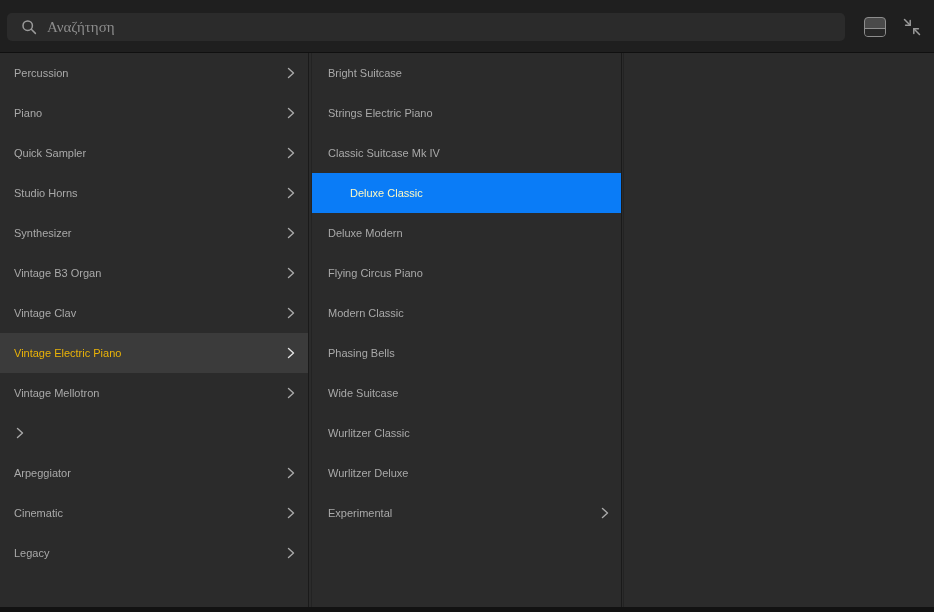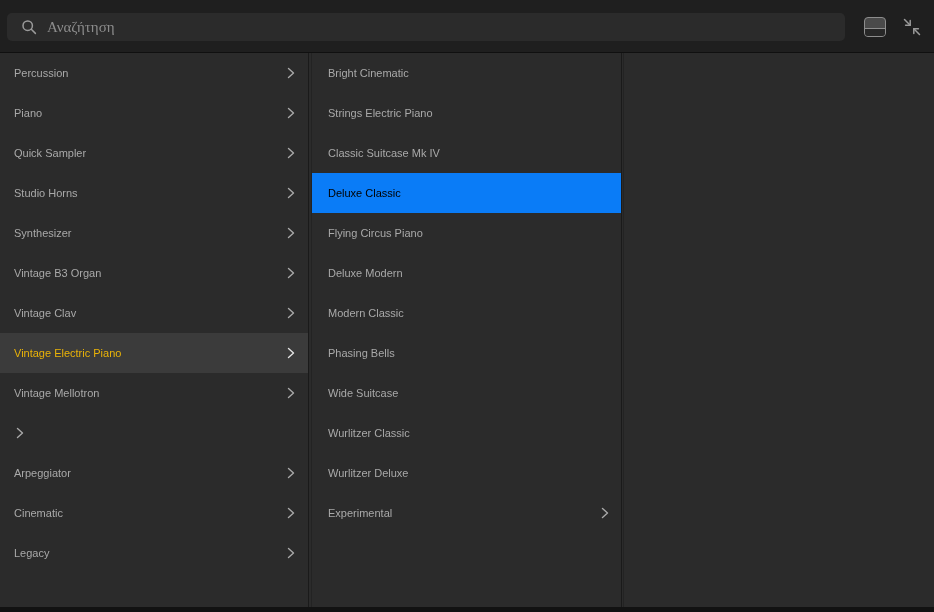--- a/index.html
+++ b/index.html
@@ -155,21 +155,21 @@
 
   .row.selected {
     background: #3b3b3b;
   }
   .row.selected .label { color: #eab308; }
   .row.selected .chev  { color: #e4e4e4; }
 
   .row.active {
     background: #0a7cf7;
   }
-  .row.active .label { color: #000000; }
+  .row.active .label { color: #fef9c3; margin-left: 22px; }
 
   #col-patches .row { padding-left: 16px; }
 </style>
 </head>
 <body>
 
 <div id="app">
 
   <div class="header-right-fill"></div>
   <div class="header">
@@ -270,36 +270,36 @@
       </div>
       <div class="row">
         <span class="label">Legacy</span>
         <svg class="chev" viewBox="0 0 12 14" fill="none" stroke="currentColor" stroke-width="1.4" stroke-linecap="round" stroke-linejoin="round">
           <polyline points="3.5,2.5 8.5,7 3.5,11.5"></polyline>
         </svg>
       </div>
     </div>
   <div class="column" id="col-patches">
       <div class="row">
-        <span class="label">Bright Cinematic</span>
+        <span class="label">Bright Suitcase</span>
       </div>
       <div class="row">
         <span class="label">Strings Electric Piano</span>
       </div>
       <div class="row">
         <span class="label">Classic Suitcase Mk IV</span>
       </div>
       <div class="row active">
         <span class="label">Deluxe Classic</span>
       </div>
       <div class="row">
+        <span class="label">Deluxe Modern</span>
+      </div>
+      <div class="row">
         <span class="label">Flying Circus Piano</span>
-      </div>
-      <div class="row">
-        <span class="label">Deluxe Modern</span>
       </div>
       <div class="row">
         <span class="label">Modern Classic</span>
       </div>
       <div class="row">
         <span class="label">Phasing Bells</span>
       </div>
       <div class="row">
         <span class="label">Wide Suitcase</span>
       </div>

